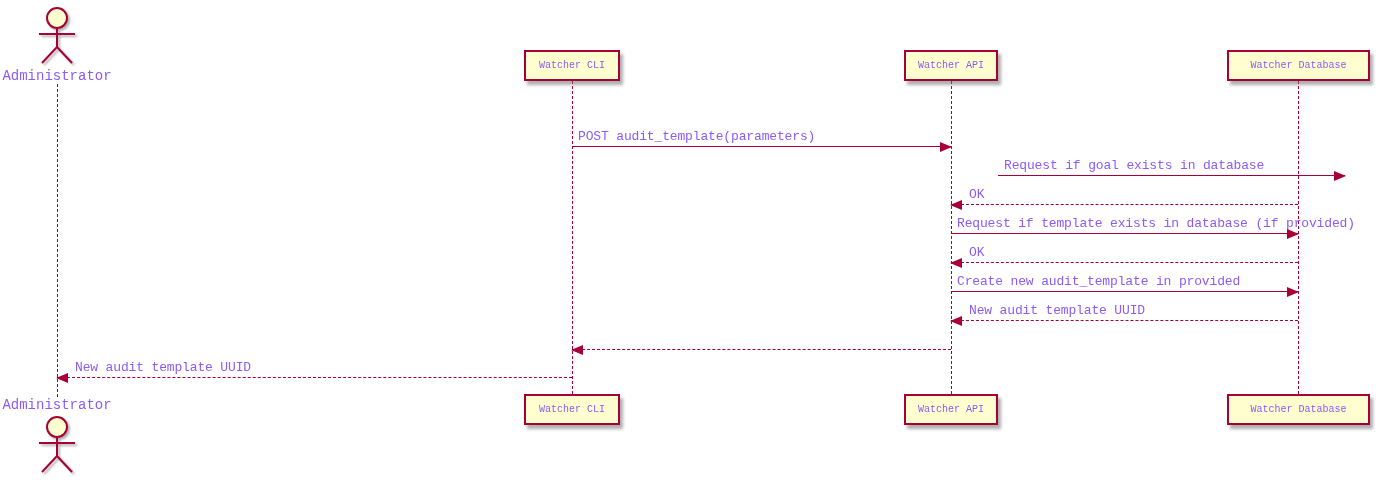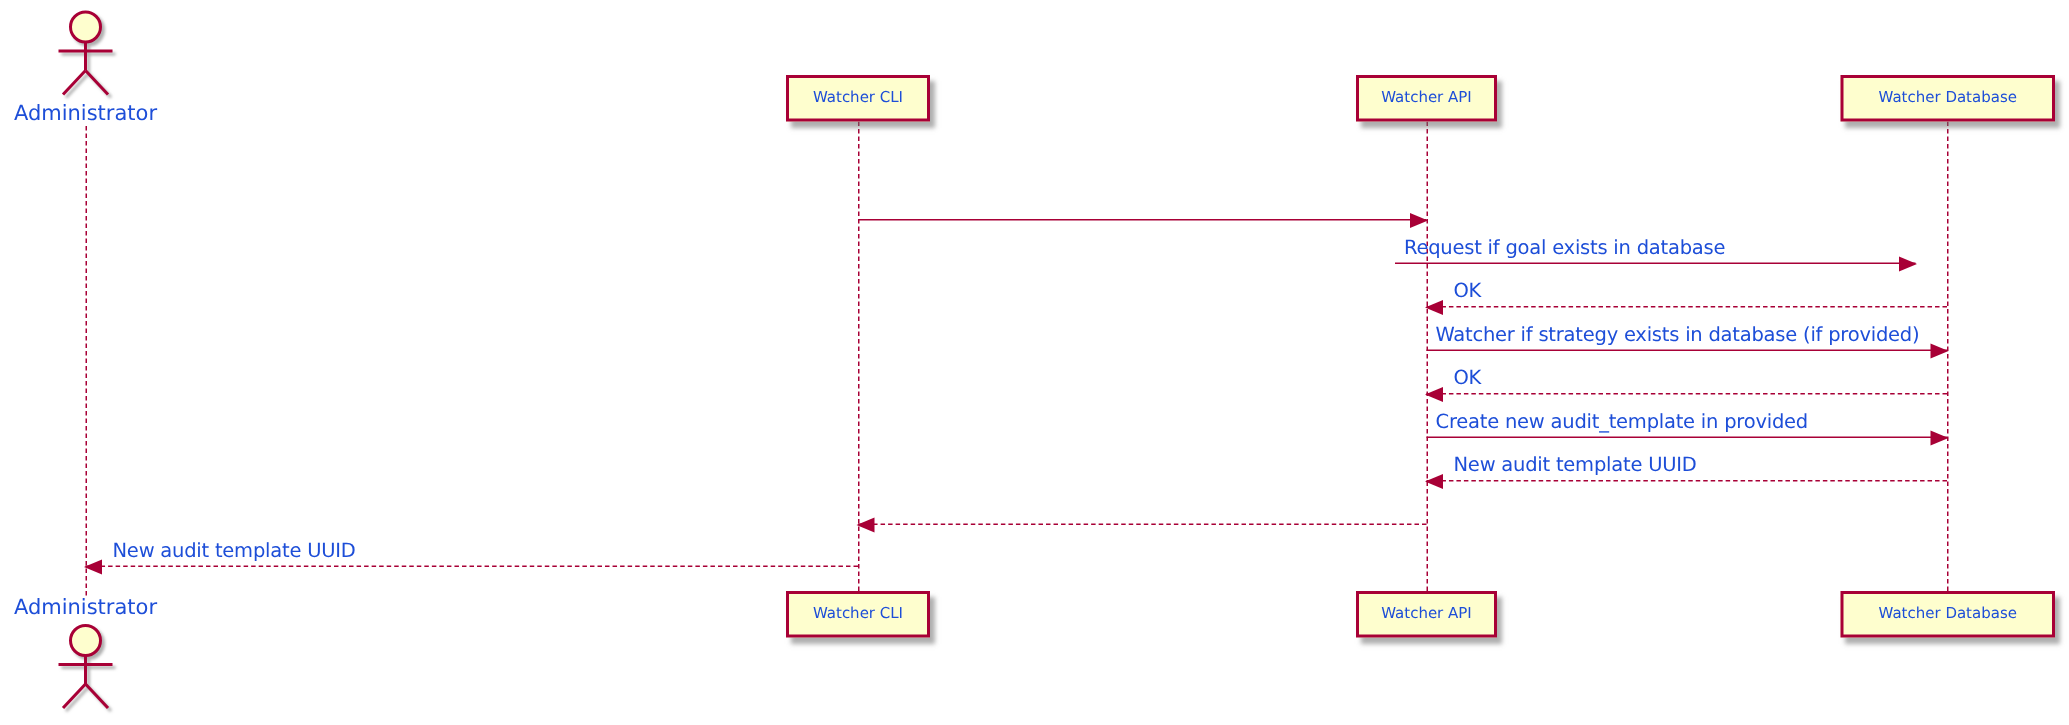--- a/index.html
+++ b/index.html
@@ -57,68 +57,69 @@
   }
   .rtl .msg-label { left: 18px; }
   .msg-line { position: absolute; left: 0; right: 0; bottom: 0; border-top: 1px solid var(--line); }
   .dashed .msg-line { border-top-style: dashed; }
   .msg-arrow { position: absolute; bottom: -5px; width: 0; height: 0; }
   .ltr .msg-arrow { right: -1px; border-left: 12px solid var(--line); border-top: 5px solid transparent; border-bottom: 5px solid transparent; }
   .rtl .msg-arrow { left: -1px; border-right: 12px solid var(--line); border-top: 5px solid transparent; border-bottom: 5px solid transparent; }
 
   .m1  { left: 57px;  width: 515px; top: 102px; }
   .m2  { left: 572px; width: 379px; top: 131px; }
-  .m3  { left: 930px; width: 347px; top: 160px; text-align: right; }
+  .m3  { left: 998px; width: 347px; top: 160px; text-align: right; }
   .m4  { left: 951px; width: 347px; top: 189px; }
   .m5  { left: 951px; width: 347px; top: 218px; }
   .m6  { left: 951px; width: 347px; top: 247px; }
   .m7  { left: 951px; width: 347px; top: 276px; }
   .m8  { left: 951px; width: 347px; top: 305px; }
   .m9  { left: 572px; width: 379px; top: 334px; }
   .m10 { left: 57px;  width: 515px; top: 362px; }
 </style>
 </head>
 <body>
 
-<div class="diagram" style="--line: #A80036; --fill: #FEFECE; background: rgb(255, 255, 255); color: #1d4ed8;">
+<div class="diagram" style="--line: #A80036; --fill: #FEFECE; background: rgb(255, 255, 255); color: #8b5cf6; font-family: Liberation Mono, monospace;">
 
   <div class="lifeline ll-admin"></div>
   <div class="lifeline ll-cli"></div>
   <div class="lifeline ll-api"></div>
   <div class="lifeline ll-db"></div>
 
   <svg class="actor-svg actor-top-svg" viewBox="0 0 64 64">
     <circle cx="32" cy="15" r="10"></circle>
     <line x1="32" y1="25" x2="32" y2="44"></line>
     <line x1="14" y1="31" x2="50" y2="31"></line>
     <line x1="32" y1="44" x2="17" y2="60"></line>
     <line x1="32" y1="44" x2="47" y2="60"></line>
   </svg>
   <div class="actor-label actor-label-top">Administrator</div>
 
   <div class="pbox cli-top">Watcher CLI</div>
   <div class="pbox api-top">Watcher API</div>
   <div class="pbox db-top">Watcher Database</div>
 
   <div class="message m2 ltr solid">
+    <div class="msg-label">POST audit_template(parameters)</div>
     <div class="msg-line"></div>
     <div class="msg-arrow"></div>
   </div>
   <div class="message m3 ltr solid">
     <div class="msg-label">Request if goal exists in database</div>
     <div class="msg-line"></div>
     <div class="msg-arrow"></div>
   </div>
   <div class="message m4 rtl dashed">
     <div class="msg-label">OK</div>
     <div class="msg-line"></div>
     <div class="msg-arrow"></div>
   </div>
   <div class="message m5 ltr solid">
-    <div class="msg-label">Watcher if strategy exists in database (if provided)</div>
+    <div class="msg-label">Request if template exists in database (if provided)</div>
     <div class="msg-line"></div>
     <div class="msg-arrow"></div>
   </div>
   <div class="message m6 rtl dashed">
     <div class="msg-label">OK</div>
     <div class="msg-line"></div>
     <div class="msg-arrow"></div>
   </div>
   <div class="message m7 ltr solid">
     <div class="msg-label">Create new audit_template in provided</div>

